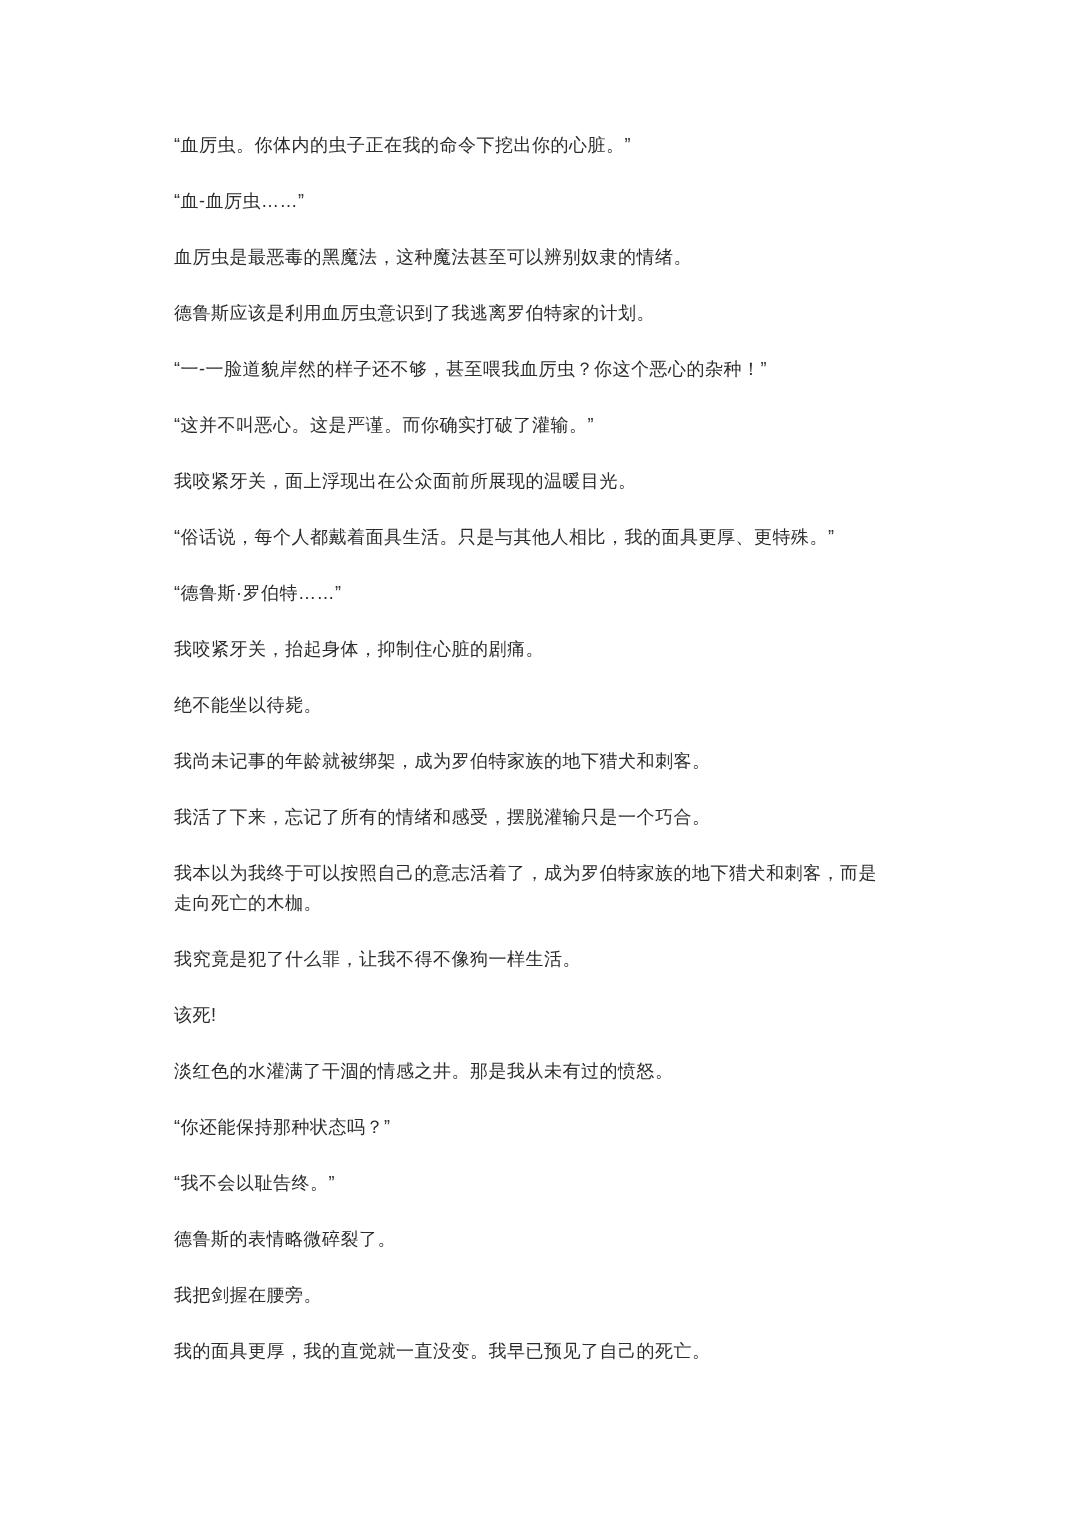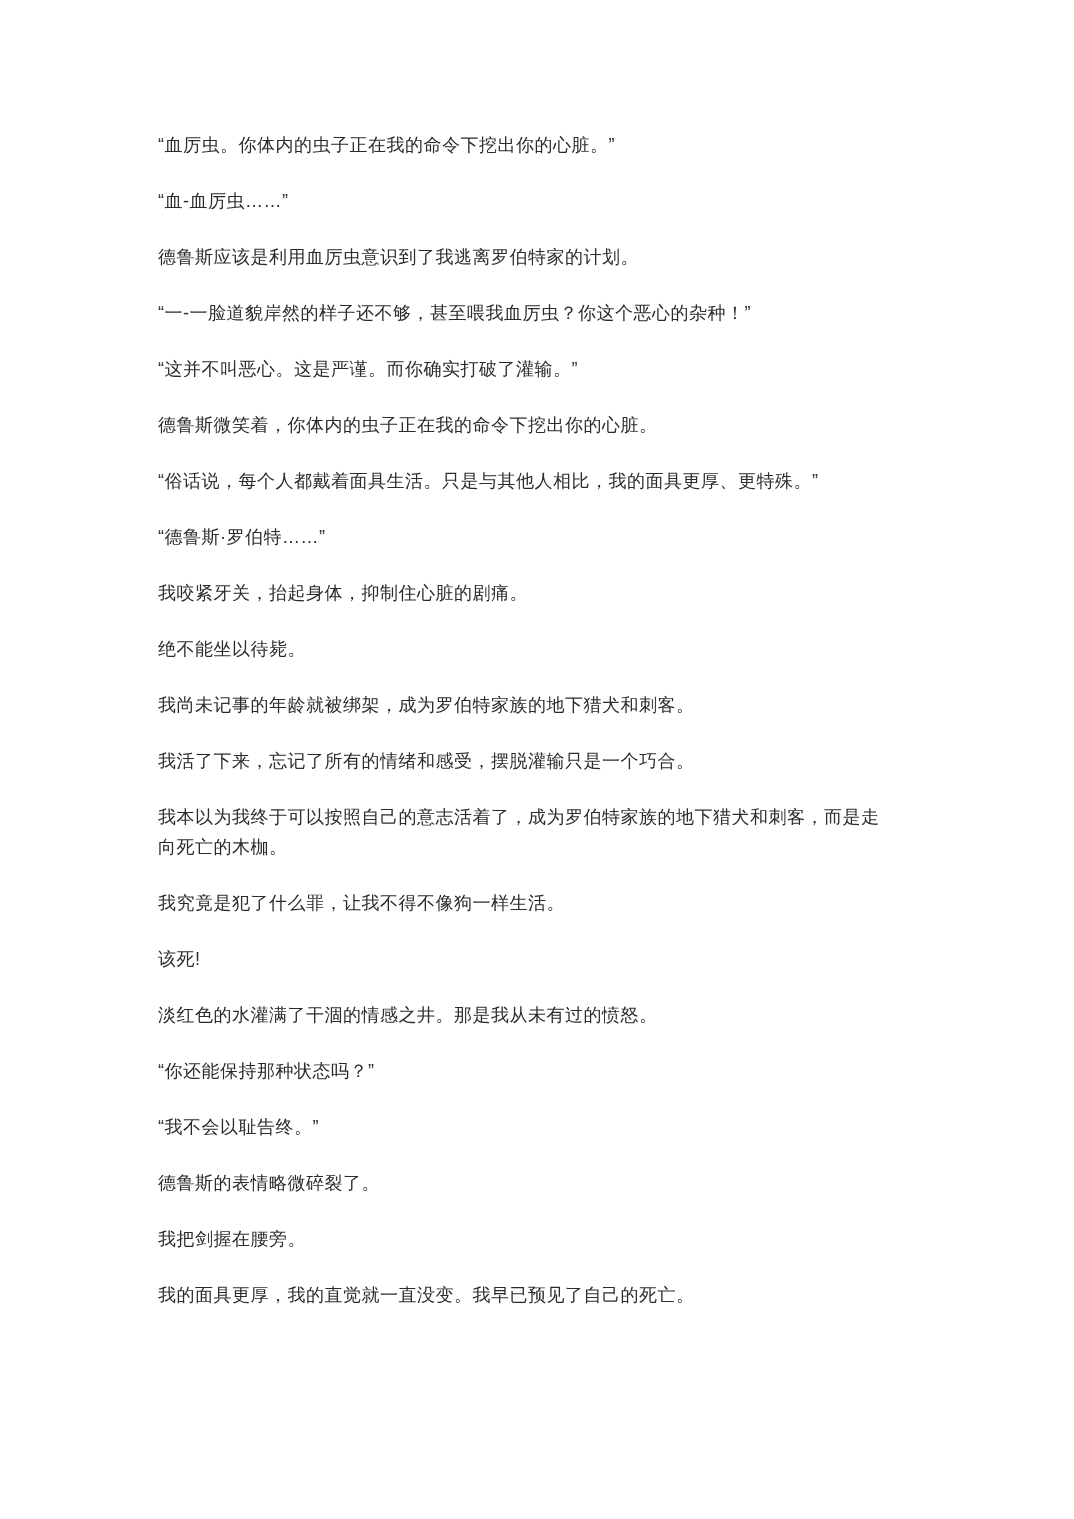--- a/index.html
+++ b/index.html
@@ -13,40 +13,41 @@
     position: relative;
     font-family: "Liberation Sans", sans-serif;
   }
   .doc-page {
     position: absolute;
     left: 158px;
     top: 130px;
     width: 730px;
   }
   .doc-page p {
-    margin: 0 0 26px 0;
+    margin: 0 0 26px 16px;
     font-size: 18px;
     line-height: 30px;
     color: #2b2b2b;
     letter-spacing: 0.5px;
     word-break: break-all;
   }
   .doc-page p.em {
   }
 </style>
 </head>
 <body>
 
 <div class="doc-page">
   <p>“血厉虫。你体内的虫子正在我的命令下挖出你的心脏。”</p>
   <p>“血-血厉虫……”</p>
+  <p>血厉虫是最恶毒的黑魔法，这种魔法甚至可以辨别奴隶的情绪。</p>
   <p>德鲁斯应该是利用血厉虫意识到了我逃离罗伯特家的计划。</p>
   <p>“一-一脸道貌岸然的样子还不够，甚至喂我血厉虫？你这个恶心的杂种！”</p>
   <p>“这并不叫恶心。这是严谨。而你确实打破了灌输。”</p>
-  <p>德鲁斯微笑着，你体内的虫子正在我的命令下挖出你的心脏。</p>
+  <p>我咬紧牙关，面上浮现出在公众面前所展现的温暖目光。</p>
   <p>“俗话说，每个人都戴着面具生活。只是与其他人相比，我的面具更厚、更特殊。”</p>
   <p>“德鲁斯·罗伯特……”</p>
   <p>我咬紧牙关，抬起身体，抑制住心脏的剧痛。</p>
   <p>绝不能坐以待毙。</p>
   <p>我尚未记事的年龄就被绑架，成为罗伯特家族的地下猎犬和刺客。</p>
   <p>我活了下来，忘记了所有的情绪和感受，摆脱灌输只是一个巧合。</p>
   <p>我本以为我终于可以按照自己的意志活着了，成为罗伯特家族的地下猎犬和刺客，而是走向死亡的木枷。</p>
   <p>我究竟是犯了什么罪，让我不得不像狗一样生活。</p>
   <p class="em">该死!</p>
   <p>淡红色的水灌满了干涸的情感之井。那是我从未有过的愤怒。</p>

